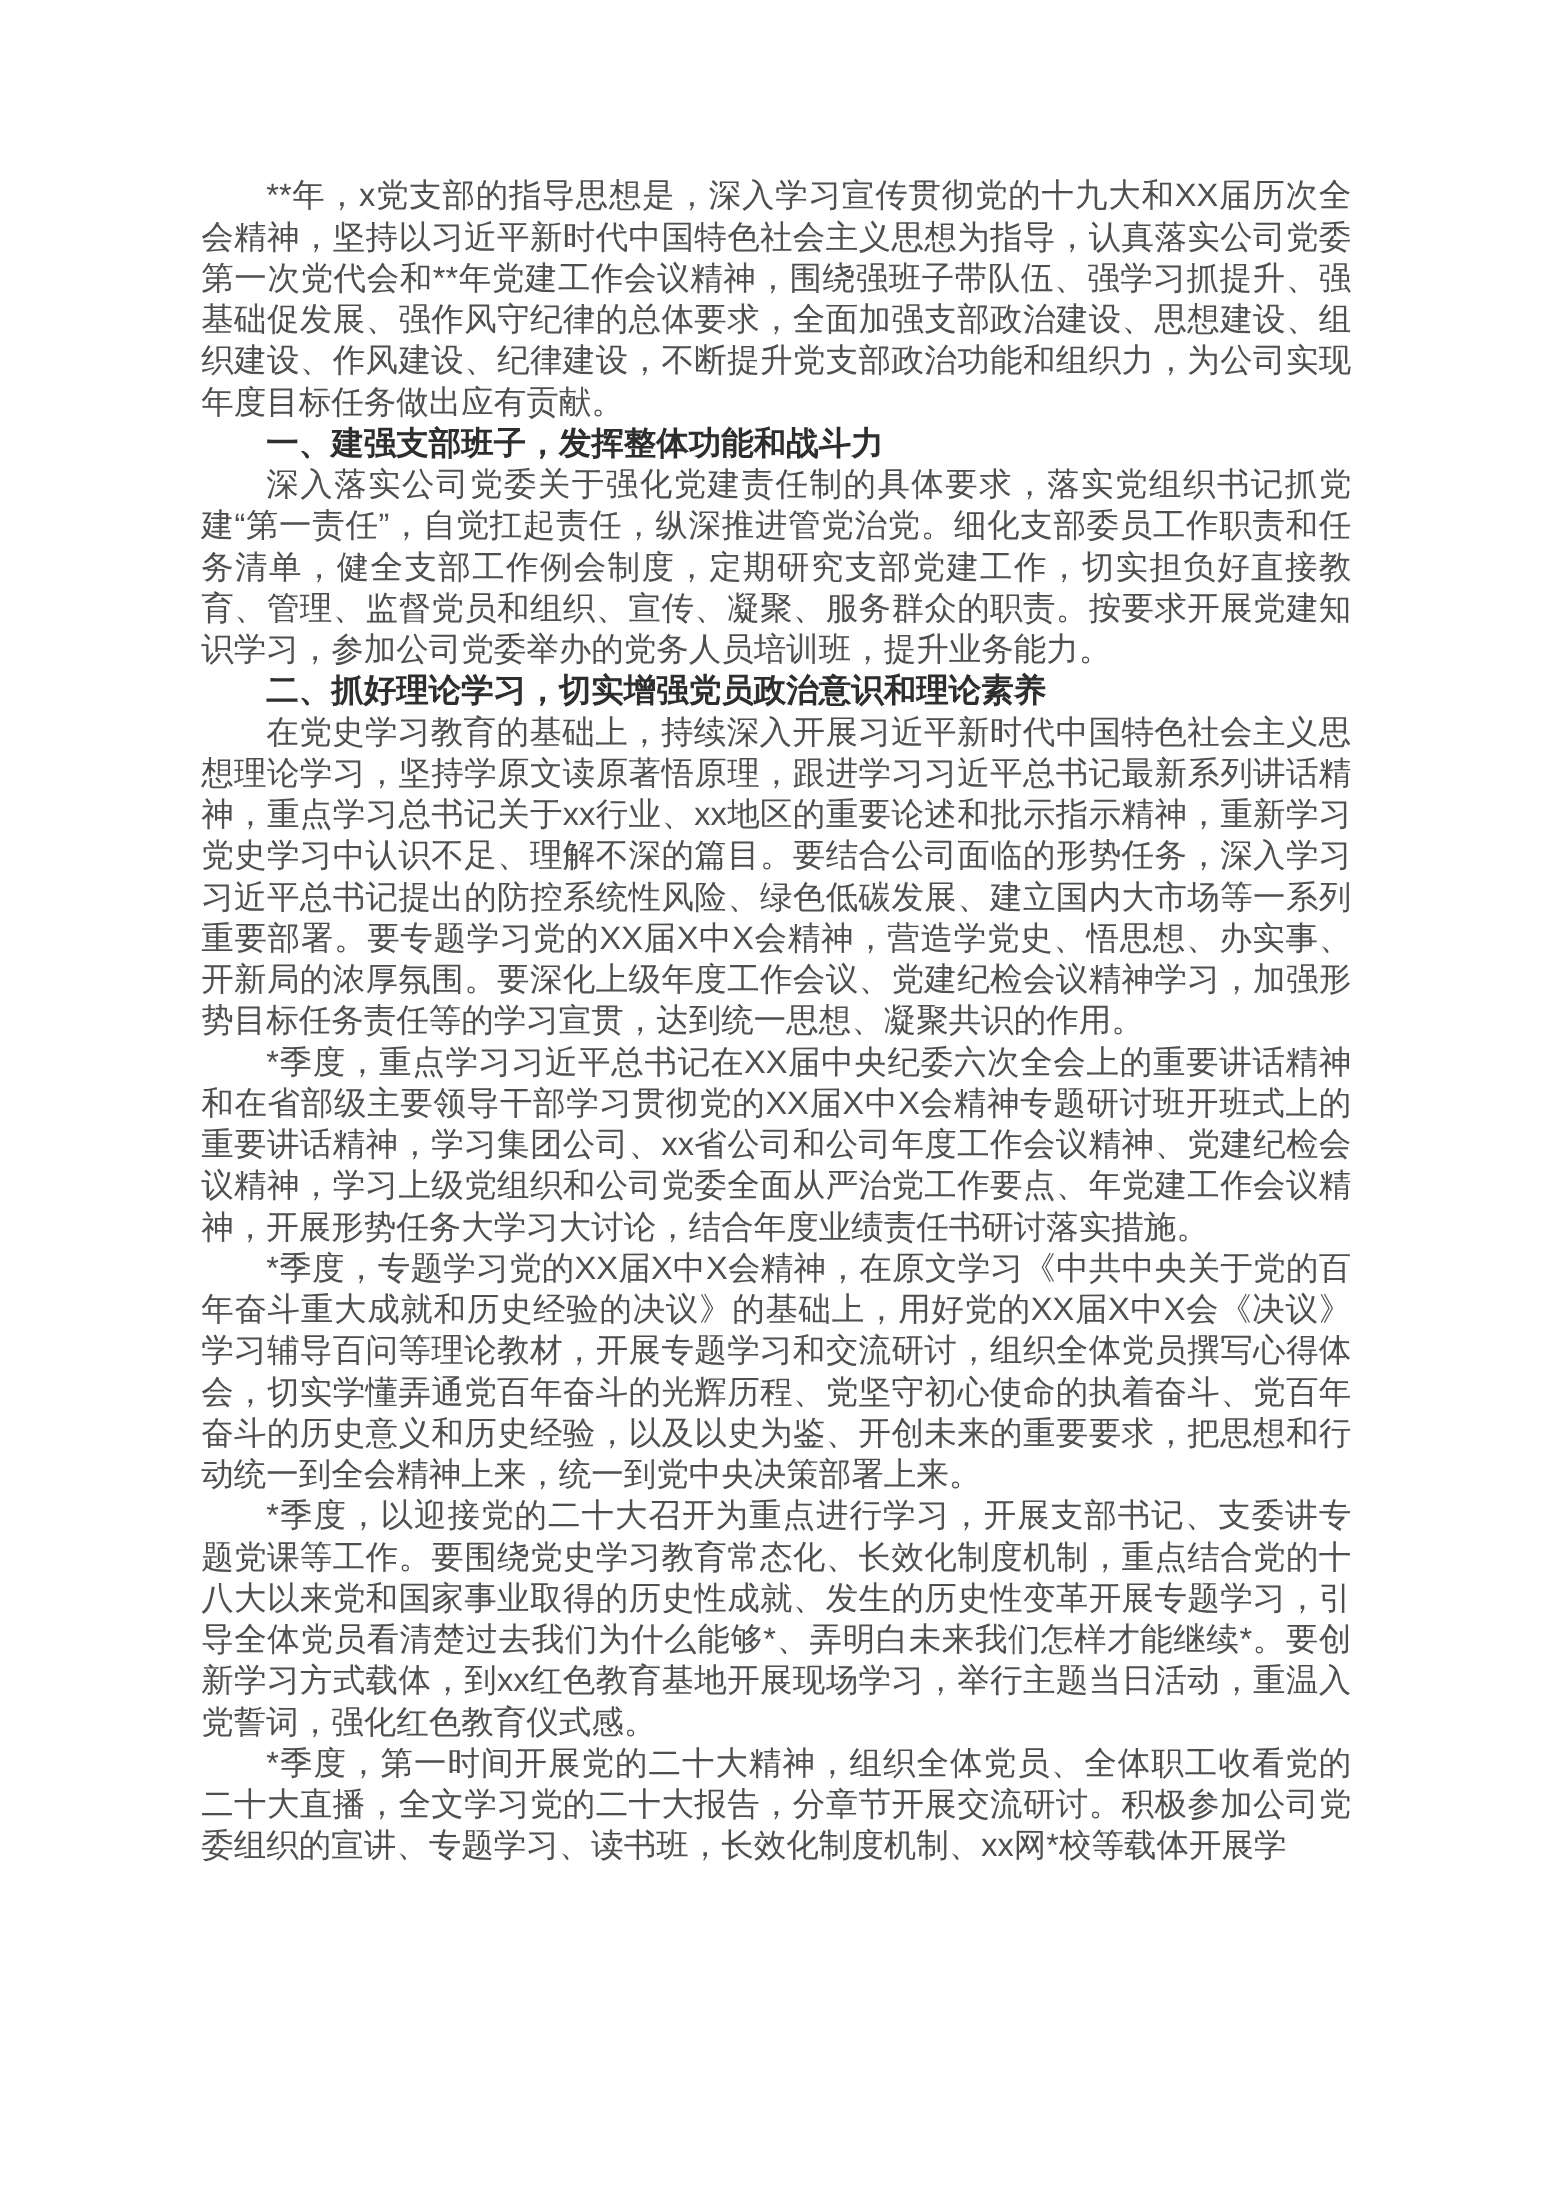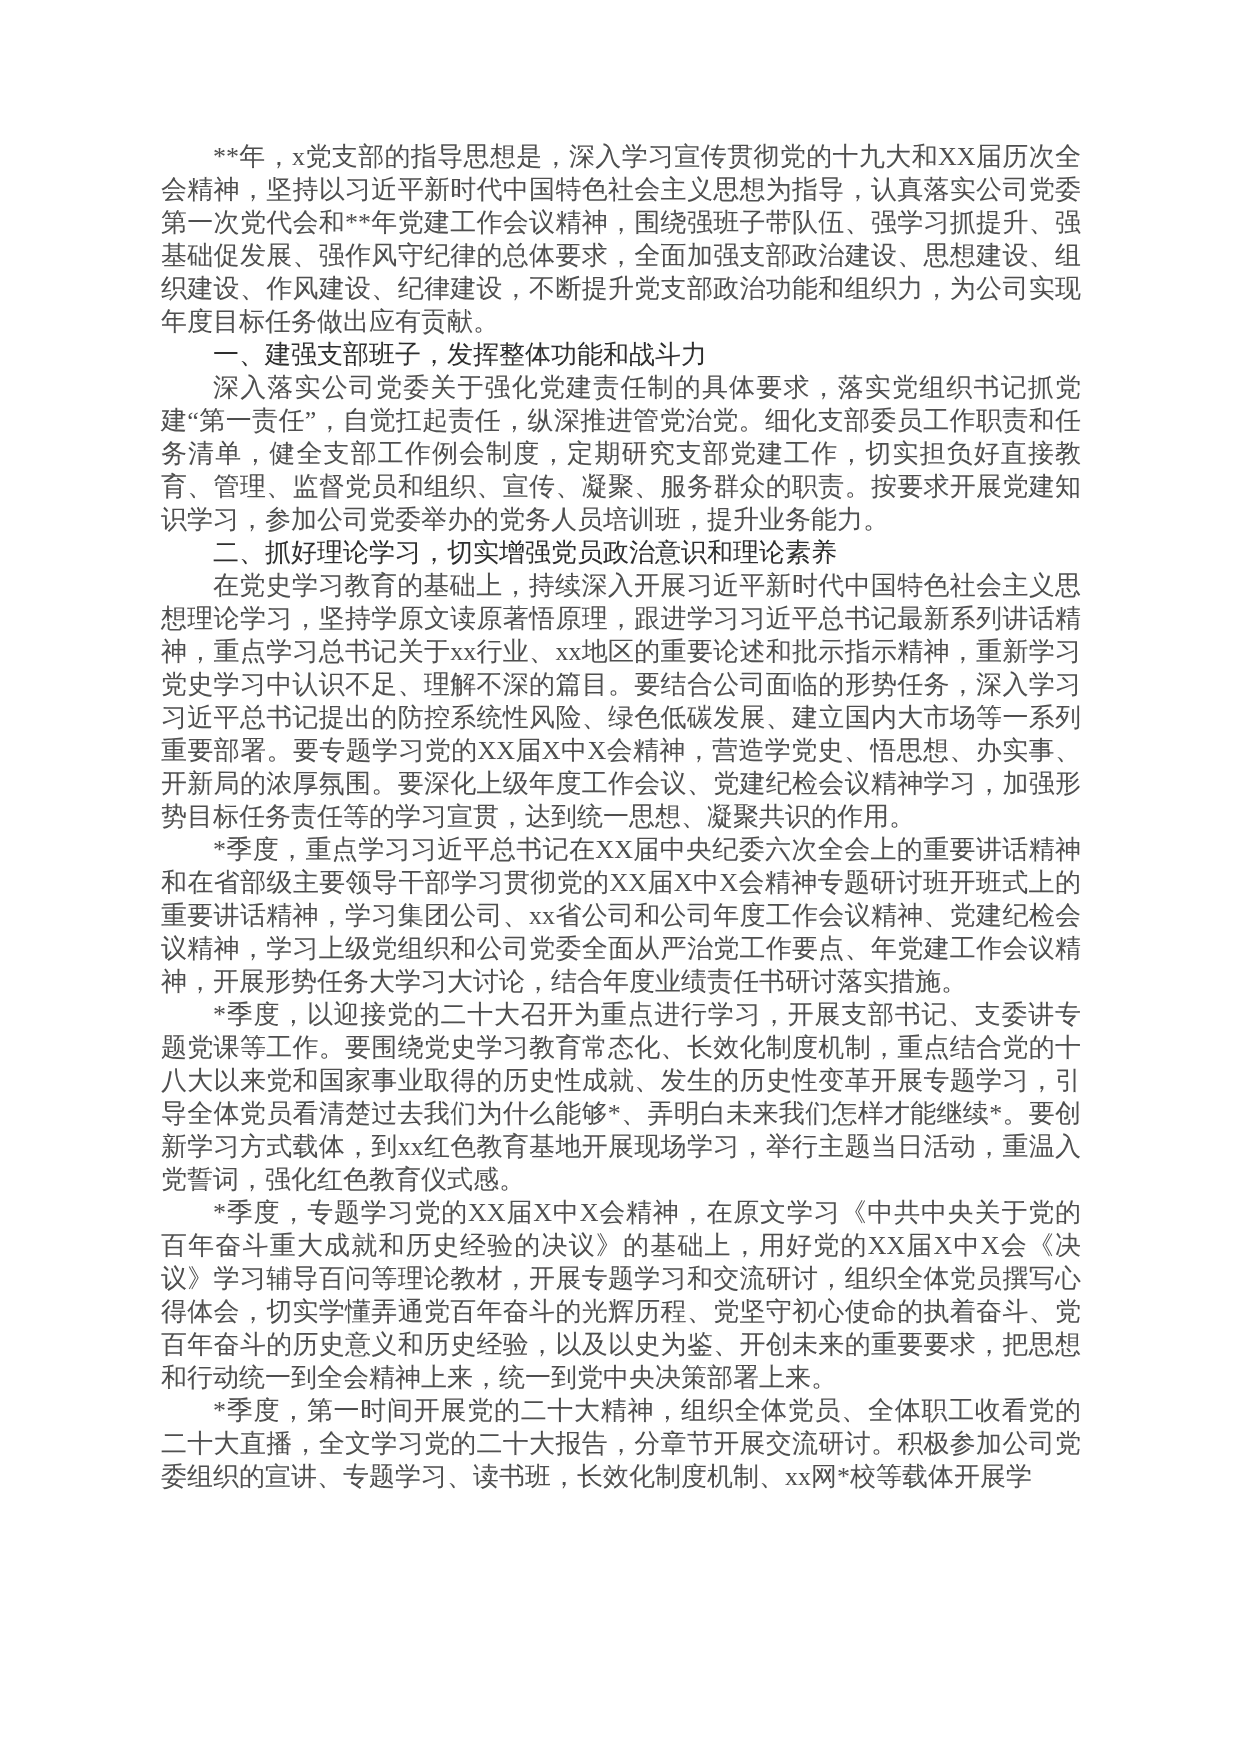--- a/index.html
+++ b/index.html
@@ -17,37 +17,37 @@
     top: 140px;
     width: 920px;
   }
   .para {
     font-size: 26px;
     line-height: 33px;
     text-indent: 2em;
     text-align: justify;
   }
   .para.body {
-    font-family: Liberation Serif, serif;
+    font-family: Liberation Sans, sans-serif;
     color: #4f4f4f;
   }
   .para.heading {
     font-family: "Liberation Sans", "DejaVu Sans", sans-serif;
-    font-weight: 400;
+    font-weight: 700;
     color: #2e2e2e;
   }
 </style>
 </head>
 <body>
 
 <div class="page">
   <div class="textblock">
     <p class="para body">**年，x党支部的指导思想是，深入学习宣传贯彻党的十九大和XX届历次全会精神，坚持以习近平新时代中国特色社会主义思想为指导，认真落实公司党委第一次党代会和**年党建工作会议精神，围绕强班子带队伍、强学习抓提升、强基础促发展、强作风守纪律的总体要求，全面加强支部政治建设、思想建设、组织建设、作风建设、纪律建设，不断提升党支部政治功能和组织力，为公司实现年度目标任务做出应有贡献。</p>
     <p class="para heading">一、建强支部班子，发挥整体功能和战斗力</p>
     <p class="para body">深入落实公司党委关于强化党建责任制的具体要求，落实党组织书记抓党建“第一责任”，自觉扛起责任，纵深推进管党治党。细化支部委员工作职责和任务清单，健全支部工作例会制度，定期研究支部党建工作，切实担负好直接教育、管理、监督党员和组织、宣传、凝聚、服务群众的职责。按要求开展党建知识学习，参加公司党委举办的党务人员培训班，提升业务能力。</p>
     <p class="para heading">二、抓好理论学习，切实增强党员政治意识和理论素养</p>
     <p class="para body">在党史学习教育的基础上，持续深入开展习近平新时代中国特色社会主义思想理论学习，坚持学原文读原著悟原理，跟进学习习近平总书记最新系列讲话精神，重点学习总书记关于xx行业、xx地区的重要论述和批示指示精神，重新学习党史学习中认识不足、理解不深的篇目。要结合公司面临的形势任务，深入学习习近平总书记提出的防控系统性风险、绿色低碳发展、建立国内大市场等一系列重要部署。要专题学习党的XX届X中X会精神，营造学党史、悟思想、办实事、开新局的浓厚氛围。要深化上级年度工作会议、党建纪检会议精神学习，加强形势目标任务责任等的学习宣贯，达到统一思想、凝聚共识的作用。</p>
     <p class="para body">*季度，重点学习习近平总书记在XX届中央纪委六次全会上的重要讲话精神和在省部级主要领导干部学习贯彻党的XX届X中X会精神专题研讨班开班式上的重要讲话精神，学习集团公司、xx省公司和公司年度工作会议精神、党建纪检会议精神，学习上级党组织和公司党委全面从严治党工作要点、年党建工作会议精神，开展形势任务大学习大讨论，结合年度业绩责任书研讨落实措施。</p>
+    <p class="para body">*季度，专题学习党的XX届X中X会精神，在原文学习《中共中央关于党的百年奋斗重大成就和历史经验的决议》的基础上，用好党的XX届X中X会《决议》学习辅导百问等理论教材，开展专题学习和交流研讨，组织全体党员撰写心得体会，切实学懂弄通党百年奋斗的光辉历程、党坚守初心使命的执着奋斗、党百年奋斗的历史意义和历史经验，以及以史为鉴、开创未来的重要要求，把思想和行动统一到全会精神上来，统一到党中央决策部署上来。</p>
     <p class="para body">*季度，以迎接党的二十大召开为重点进行学习，开展支部书记、支委讲专题党课等工作。要围绕党史学习教育常态化、长效化制度机制，重点结合党的十八大以来党和国家事业取得的历史性成就、发生的历史性变革开展专题学习，引导全体党员看清楚过去我们为什么能够*、弄明白未来我们怎样才能继续*。要创新学习方式载体，到xx红色教育基地开展现场学习，举行主题当日活动，重温入党誓词，强化红色教育仪式感。</p>
-    <p class="para body">*季度，专题学习党的XX届X中X会精神，在原文学习《中共中央关于党的百年奋斗重大成就和历史经验的决议》的基础上，用好党的XX届X中X会《决议》学习辅导百问等理论教材，开展专题学习和交流研讨，组织全体党员撰写心得体会，切实学懂弄通党百年奋斗的光辉历程、党坚守初心使命的执着奋斗、党百年奋斗的历史意义和历史经验，以及以史为鉴、开创未来的重要要求，把思想和行动统一到全会精神上来，统一到党中央决策部署上来。</p>
     <p class="para body">*季度，第一时间开展党的二十大精神，组织全体党员、全体职工收看党的二十大直播，全文学习党的二十大报告，分章节开展交流研讨。积极参加公司党委组织的宣讲、专题学习、读书班，长效化制度机制、xx网*校等载体开展学</p>
   </div>
 </div>
 
 </body></html>

